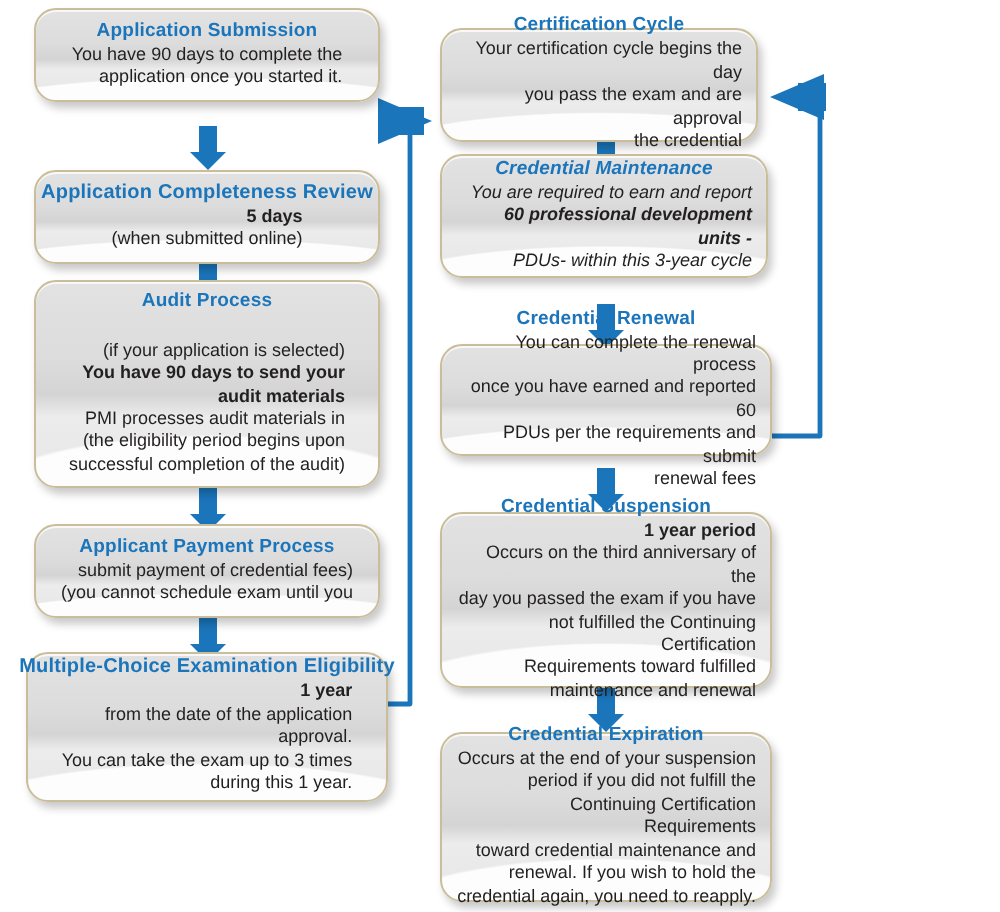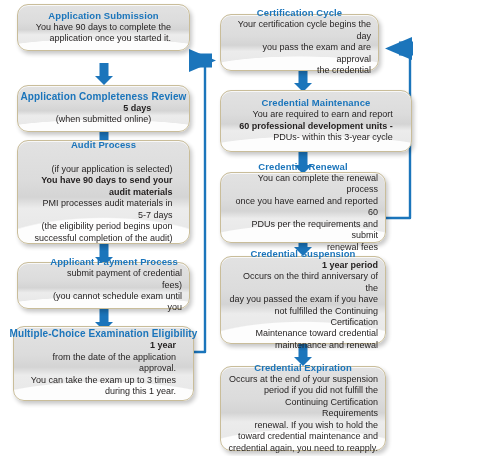--- a/index.html
+++ b/index.html
@@ -100,27 +100,26 @@
     </div>
   </div>
 
   <div class="node" style="left:17px;top:140px;width:173px;height:104px;gap:13px;">
     <div class="ttl">Audit Process</div>
     <div class="body">
       <div>(if your application is selected)</div>
       <div><b>You have 90 days to send your</b></div>
       <div><b>audit materials</b></div>
       <div>PMI processes audit materials in</div>
-      <div>5-7 days</div>
       <div>(the eligibility period begins upon</div>
       <div>successful completion of the audit)</div>
     </div>
   </div>
 
-  <div class="node" style="left:17px;top:262px;width:173px;height:47px;padding-left:28px;">
+  <div class="node" style="left:17px;top:262px;width:173px;height:47px;">
     <div class="ttl">Applicant Payment Process</div>
     <div class="body">
       <div>submit payment of credential fees)</div>
       <div>(you cannot schedule exam until you</div>
     </div>
   </div>
 
   <div class="node" style="left:13px;top:326px;width:181px;height:75px;">
     <div class="ttl shrink">Multiple-Choice Examination Eligibility</div>
     <div class="body">
@@ -134,59 +133,59 @@
 
   <div class="node" style="left:220px;top:14px;width:159px;height:57px;">
     <div class="ttl">Certification Cycle</div>
     <div class="body">
       <div>Your certification cycle begins the day</div>
       <div>you pass the exam and are approval</div>
       <div>the credential</div>
     </div>
   </div>
 
-  <div class="node" style="left:220px;top:90px;width:192px;height:62px;">
+  <div class="node" style="left:220px;top:77px;width:164px;height:62px;font-style:italic;">
     <div class="ttl">Credential Maintenance</div>
     <div class="body">
       <div>You are required to earn and report</div>
       <div><b>60 professional development units -</b></div>
       <div>PDUs- within this 3-year cycle</div>
     </div>
   </div>
 
-  <div class="node" style="left:220px;top:172px;width:166px;height:71px;">
+  <div class="node" style="left:220px;top:172px;width:166px;height:56px;">
     <div class="ttl">Credential Renewal</div>
     <div class="body">
       <div>You can complete the renewal process</div>
       <div>once you have earned and reported 60</div>
       <div>PDUs per the requirements and submit</div>
       <div>renewal fees</div>
     </div>
   </div>
 
   <div class="node" style="left:220px;top:256px;width:166px;height:88px;">
     <div class="ttl">Credential Suspension</div>
     <div class="body">
       <div><b>1 year period</b></div>
       <div>Occurs on the third anniversary of the</div>
       <div>day you passed the exam if you have</div>
       <div>not fulfilled the Continuing Certification</div>
-      <div>Maintenance toward credential</div>
+      <div>Requirements toward fulfilled</div>
       <div>maintenance and renewal</div>
     </div>
   </div>
 
   <div class="node" style="left:220px;top:366px;width:166px;height:85px;">
     <div class="ttl">Credential Expiration</div>
     <div class="body">
       <div>Occurs at the end of your suspension</div>
       <div>period if you did not fulfill the</div>
       <div>Continuing Certification Requirements</div>
+      <div>toward credential maintenance and</div>
       <div>renewal. If you wish to hold the</div>
-      <div>toward credential maintenance and</div>
       <div>credential again, you need to reapply.</div>
     </div>
   </div>
 
   <div class="varrow" style="left:93px;top:63px;width:22px;height:22px;">
     <div class="stem" style="height:13px;"></div>
     <div class="head" style="top:13px;"></div>
   </div>
   <div class="varrow" style="left:93px;top:132px;width:22px;height:22px;">
     <div class="stem" style="height:13px;"></div>

